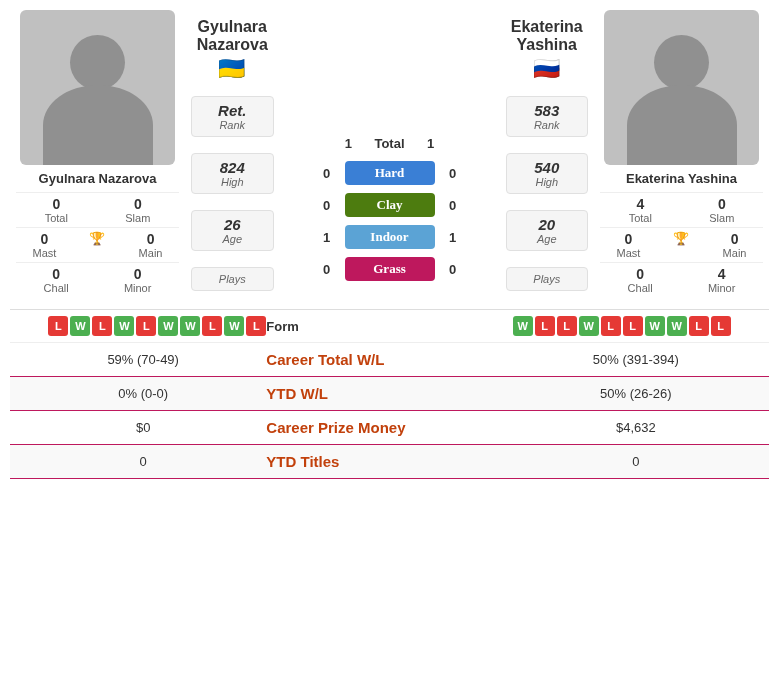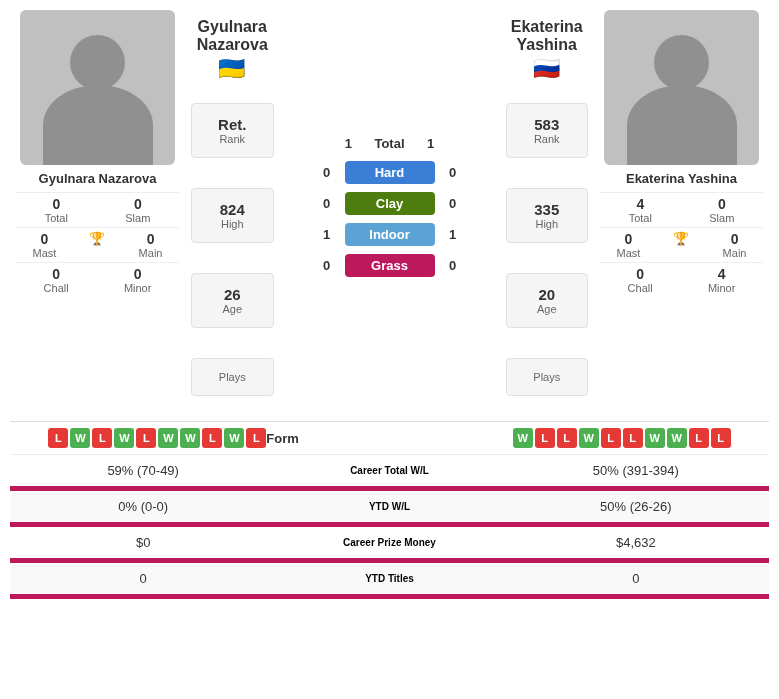--- a/index.html
+++ b/index.html
@@ -3,21 +3,21 @@
   <meta charset="utf-8">
   <style>
     * { box-sizing: border-box; margin: 0; padding: 0; }
     body { font-family: Arial, sans-serif; background: #fff; width: 779px; font-size: 13px; color: #333; }
 
     .main-container { padding: 10px; }
 
     .player-name { font-size: 13px; font-weight: bold; text-align: center; margin-bottom: 6px; }
 
     .surface-row { display: flex; align-items: center; gap: 8px; margin: 2px 0; }
-    .surface-btn { padding: 4px 20px; border-radius: 4px; color: white; font-size: 13px; font-weight: bold; border: none; min-width: 90px; text-align: center; }
+    .surface-btn { padding: 4px 20px; border-radius: 4px; color: white; font-size: 13px; font-weight: bold; border: none; min-width: 90px; text-align: center; font-family: Liberation Serif, serif; }
     .surface-btn.hard { background: #3a7fd5; }
     .surface-btn.clay { background: #4d7c0f; }
     .surface-btn.indoor { background: #5ba3d5; }
     .surface-btn.grass { background: #be185d; }
 
     .surface-score { font-weight: bold; min-width: 20px; text-align: center; }
 
     
     .full-layout { display: flex; width: 100%; }
 
@@ -35,28 +35,28 @@
     
     .form-section { border-top: 1px solid #ddd; margin-top: 10px; }
     .form-row { display: flex; align-items: center; padding: 6px 10px; border-bottom: 1px solid #eee; }
     .form-label { flex: 1; font-weight: bold; font-size: 13px; }
     .form-left { flex: 1; display: flex; justify-content: flex-end; gap: 2px; }
     .form-right { flex: 1; display: flex; justify-content: flex-start; gap: 2px; }
     .form-badge { width: 20px; height: 20px; border-radius: 3px; display: flex; align-items: center; justify-content: center; font-size: 11px; font-weight: bold; color: white; }
     .form-badge.w { background: #4caf50; }
     .form-badge.l { background: #e53935; }
 
-    .stat-row { display: flex; align-items: center; padding: 8px 10px; border-bottom: 5px solid #be185d; background: #fff; }
+    .stat-row { display: flex; align-items: center; padding: 8px 10px; border-bottom: 1px solid #be185d; background: #fff; }
     .stat-row:nth-child(even) { background: #f9f9f9; }
     .stat-left { flex: 1; text-align: center; font-size: 13px; }
-    .stat-center-label { flex: 1; text-align: center; font-weight: bold; font-size: 10px; color: #000000; }
+    .stat-center-label { flex: 1; text-align: left; font-weight: bold; font-size: 15px; color: #c2410c; }
     .stat-right { flex: 1; text-align: center; font-size: 13px; }
 
     
-    .info-panel { background: #f5f5f5; border: 1px solid #e0e0e0; border-radius: 4px; text-align: center; margin: 15px 6px; padding: 12px 10px; width: calc(100% - 12px); }
+    .info-panel { background: #f5f5f5; border: 1px solid #e0e0e0; border-radius: 4px; text-align: center; margin: 8px 6px; padding: 5px 10px; width: calc(100% - 12px); font-style: italic; }
     .info-val { font-size: 15px; font-weight: bold; }
     .info-lbl { font-size: 11px; color: #666; }
 
     .player-name-header { font-size: 16px; font-weight: bold; text-align: center; margin: 8px 0 2px; }
     .player-flag { text-align: center; margin-bottom: 6px; font-size: 22px; }
 
     
     .stats-grid { width: 100%; padding: 0 6px; }
     .stats-grid-row { display: flex; justify-content: space-around; padding: 3px 0; border-top: 1px solid #eee; }
     .sg-item { text-align: center; }
@@ -166,21 +166,21 @@
     </div>
 
     <div class="right-mid">
       <div class="player-name-header">Ekaterina Yashina</div>
       <div class="player-flag">🇷🇺</div>
       <div class="info-panel">
         <div class="info-val">583</div>
         <div class="info-lbl">Rank</div>
       </div>
       <div class="info-panel">
-        <div class="info-val">335</div>
+        <div class="info-val">540</div>
         <div class="info-lbl">High</div>
       </div>
       <div class="info-panel">
         <div class="info-val">20</div>
         <div class="info-lbl">Age</div>
       </div>
       <div class="info-panel">
         <div class="info-lbl">Plays</div>
       </div>
     </div>

